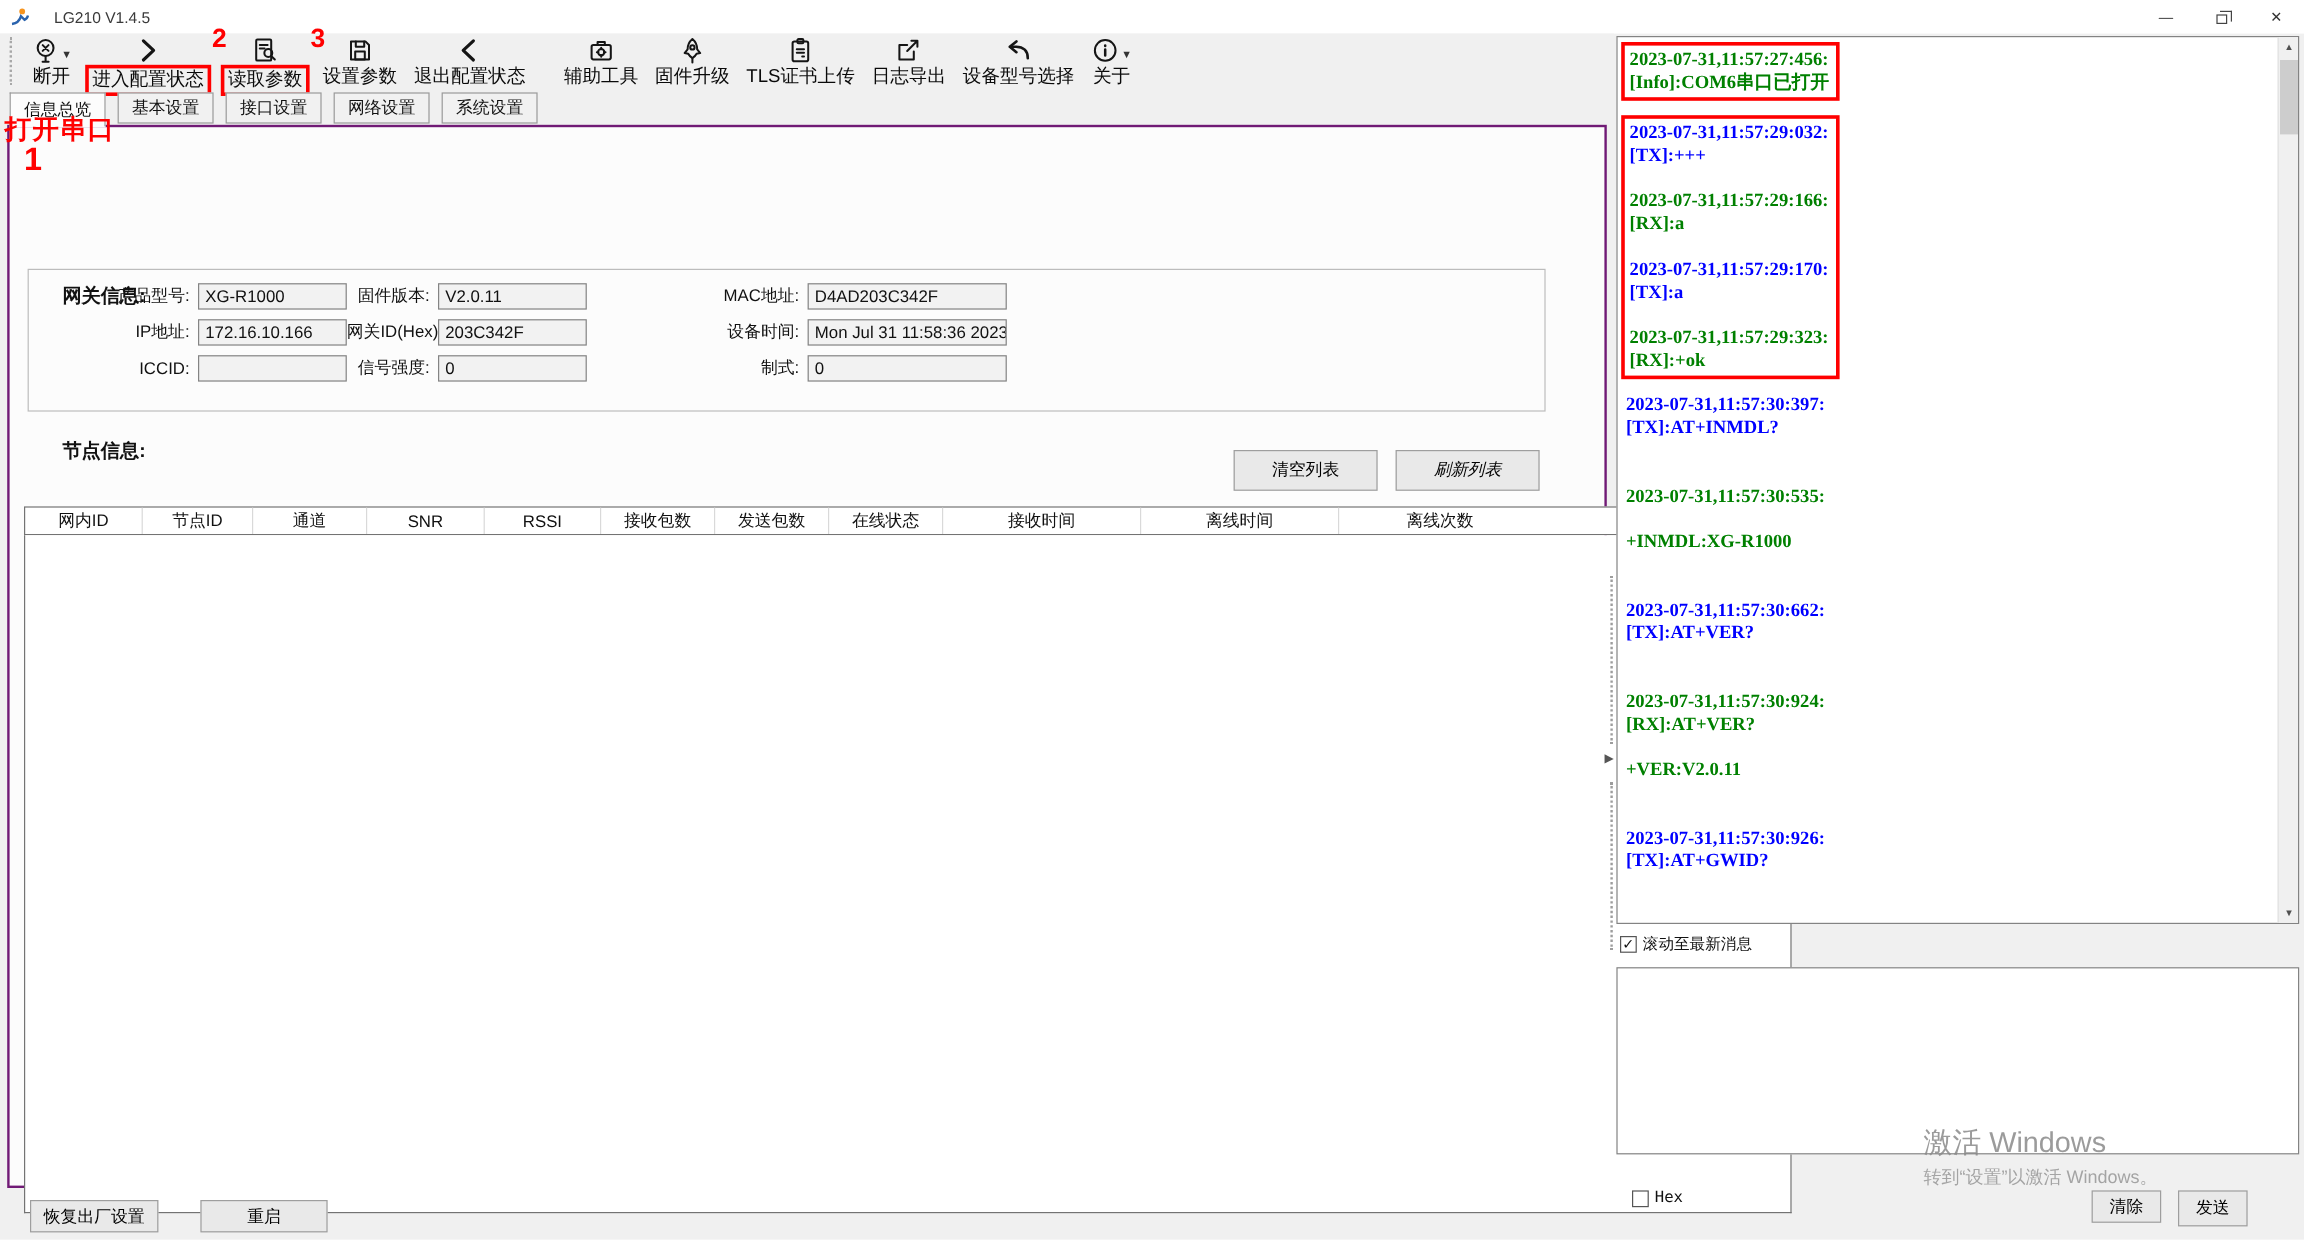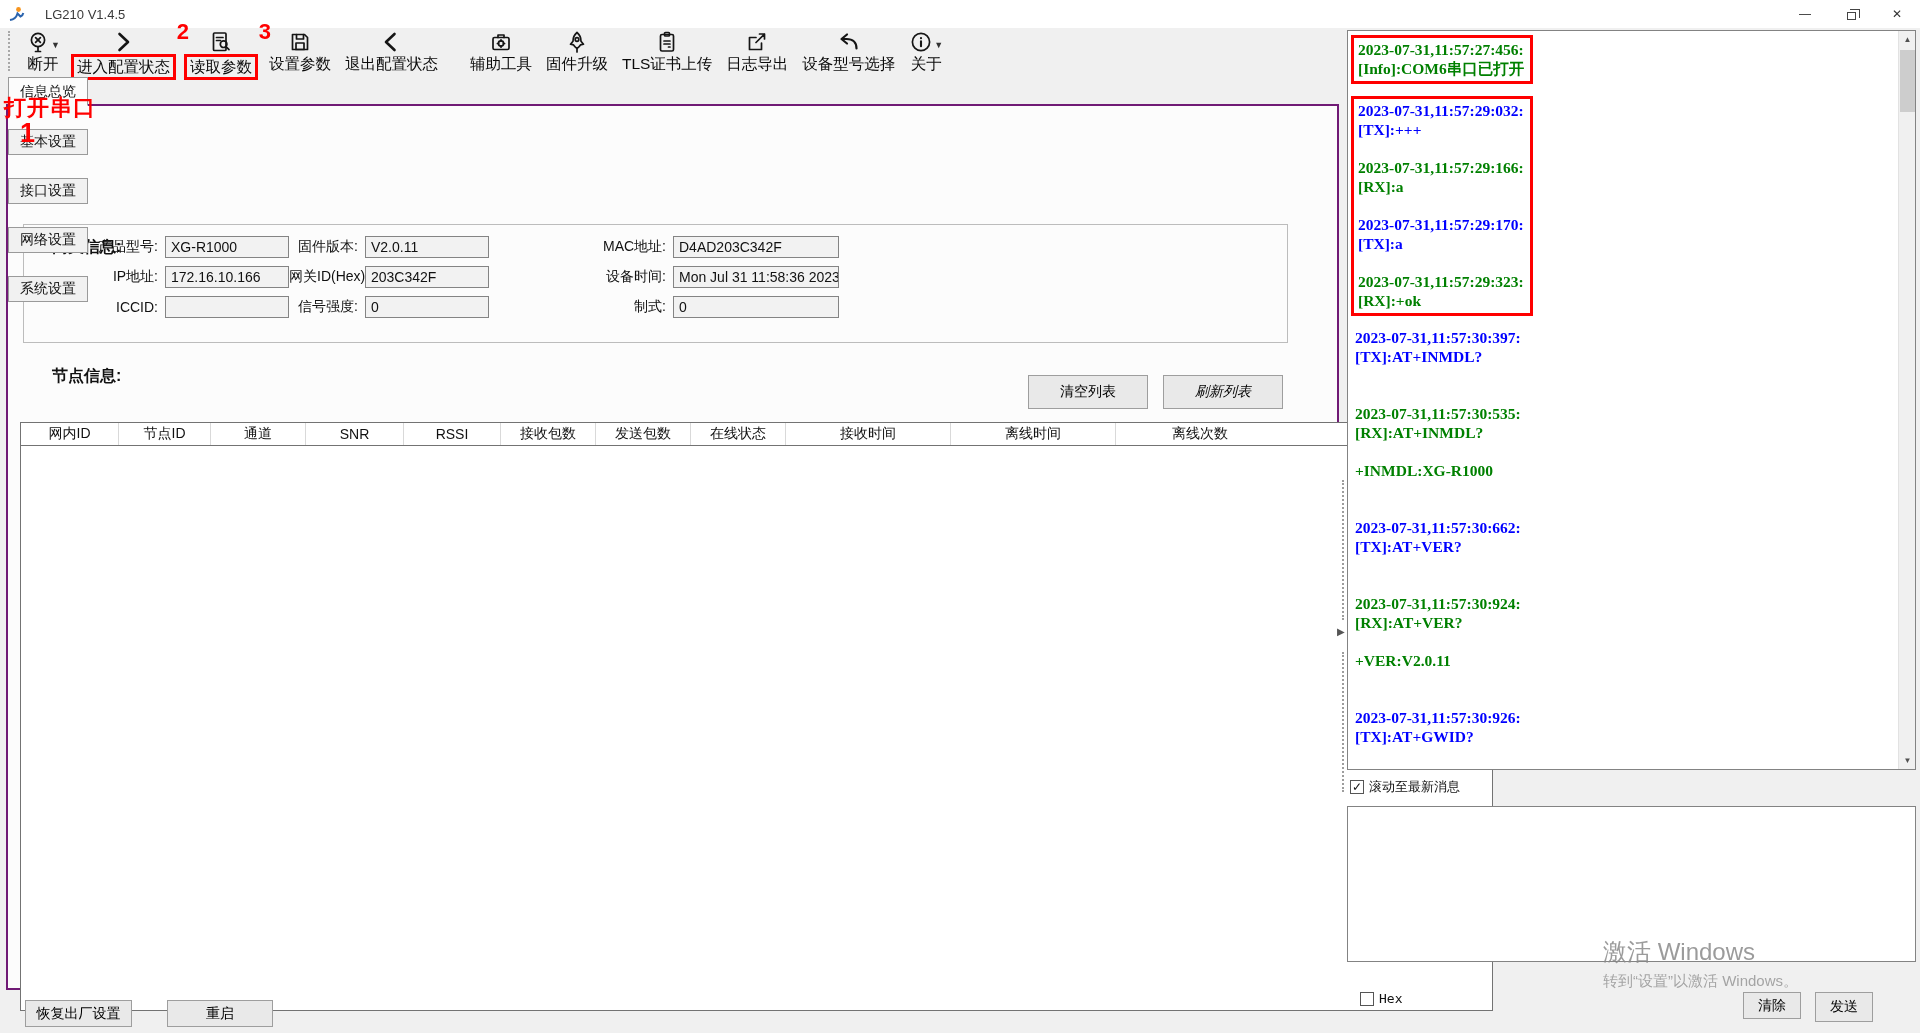--- a/index.html
+++ b/index.html
@@ -22,21 +22,21 @@
   .tb-item.gap-before { margin-left:18px; }
   .ticon { height:25px; display:flex; align-items:flex-end; justify-content:center; }
   .ticon svg { display:block; }
   .tb-label { font-size:15.5px; color:#0a0a0a; white-space:nowrap; line-height:20px; }
   .red-outline { border:3px solid #ff0000; padding:0 3px; margin:0 -3px; }
   .tb-badge { position:absolute; top:-7px; right:-10px; color:#ff0000; font-size:22px; font-weight:bold; line-height:1; }
   .tb-caret { font-size:9px; color:#333; align-self:flex-end; margin:0 0 4px 1px; }
   .tb-flex { display:flex; align-items:stretch; }
 
   
-  .tabs { position:absolute; left:8px; top:77px; display:flex; gap:23px; z-index:3;flex-direction:column; }
+  .tabs { position:absolute; left:8px; top:77px; display:flex; gap:10px; z-index:3; }
   .tab { height:26px; padding:0 11px; background:#f1f1f1; border:1px solid #9a9a9a; font-size:14px; display:flex; align-items:center; }
   .tab.active { background:#fcfcfc; height:29px; border-bottom:1px solid #fcfcfc; }
 
   
   .ann-open-serial { position:absolute; left:4px; top:93px; font-size:22px; font-weight:600; color:#ff0000; z-index:4; letter-spacing:1px; }
   .ann-step1 { position:absolute; left:20px; top:118px; font-size:27px; font-weight:bold; color:#ff0000; z-index:4; }
 
   
   .page { position:absolute; left:6px; top:104px; width:1333px; height:886px; background:#fcfcfc; border:2px solid #701a75; }
   .gw-box { position:absolute; left:15px; top:118px; width:1265px; height:119px; border:1px solid #bcbcbc; }
@@ -342,21 +342,20 @@
           <div class="log-line">[RX]:+ok</div>
         </div>
       </div>
       <div class="log-block blue">
         <div class="log-line">2023-07-31,11:57:30:397:</div>
         <div class="log-line">[TX]:AT+INMDL?</div>
         <div class="log-line">&nbsp;</div>
       </div>
       <div class="log-block green">
         <div class="log-line">2023-07-31,11:57:30:535:</div>
-        <div class="log-line">[RX]:AT+INMDL?</div>
         <div class="log-line">&nbsp;</div>
         <div class="log-line">+INMDL:XG-R1000</div>
         <div class="log-line">&nbsp;</div>
       </div>
       <div class="log-block blue">
         <div class="log-line">2023-07-31,11:57:30:662:</div>
         <div class="log-line">[TX]:AT+VER?</div>
         <div class="log-line">&nbsp;</div>
       </div>
       <div class="log-block green">

